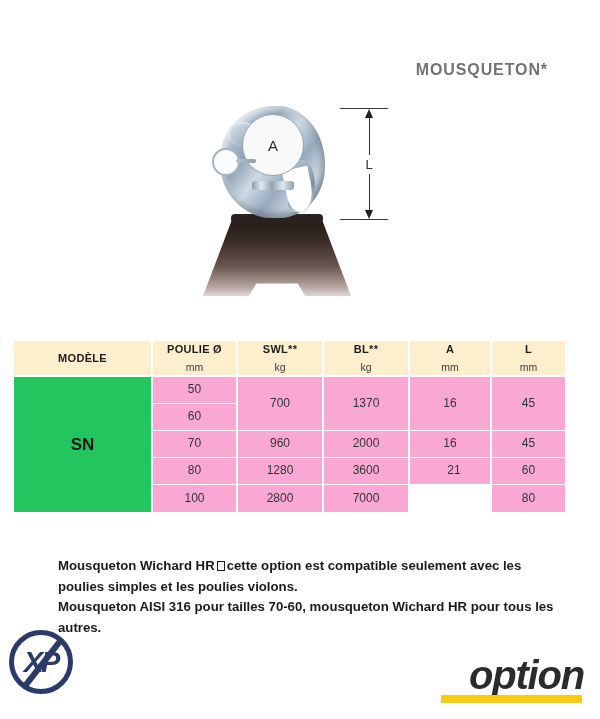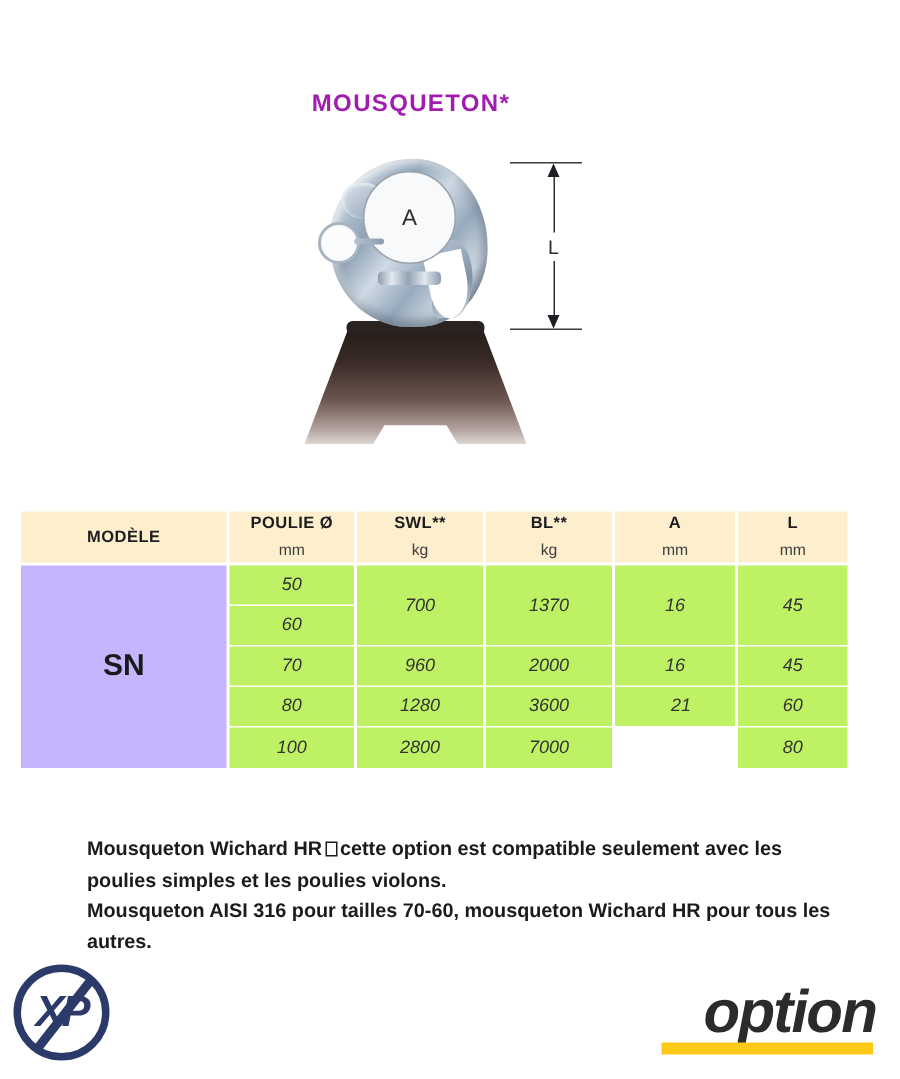--- a/index.html
+++ b/index.html
@@ -16,25 +16,25 @@
     height: 719px;
     background: #ffffff;
   }
 
   
   .title {
     position: absolute;
     top: 61px;
     left: 0;
     width: 548px;
-    text-align: center;
+    text-align: right;
     font-size: 16px;
     font-weight: bold;
     letter-spacing: 0.9px;
-    color: #a21caf;
+    color: #737373;
   }
 
   
   .figure {
     position: absolute;
     top: 100px;
     left: 190px;
     width: 230px;
     height: 200px;
   }
@@ -230,30 +230,29 @@
     letter-spacing: 0.3px;
   }
   .hdr .h-sub {
     font-size: 10.5px;
     font-weight: normal;
     color: #3d3d3d;
     margin-top: 6px;
   }
   .hdr-inner { display: flex; flex-direction: column; align-items: center; }
   .model-cell {
-    background: #c4b5fd;
+    background: #22c55e;
     color: #1a1a1a;
-    font-size: 20px;
+    font-size: 17px;
     font-weight: bold;
   }
   .data {
-    background: #bef264;
+    background: #f9a8d4;
     color: #333333;
     font-size: 12px;
-    font-style: italic;
   }
 
   
   .notes {
     position: absolute;
     left: 58px;
     top: 556px;
     width: 500px;
     font-size: 13.2px;
     font-weight: bold;
@@ -268,21 +267,21 @@
     border: 1px solid #1b1b1b;
     position: relative;
     top: 1px;
     margin: 0 2px;
   }
 
   
   .xp-logo {
     position: absolute;
     left: 6px;
-    top: 640px;
+    top: 627px;
     width: 72px;
     height: 72px;
   }
   .xp-circle {
     position: absolute;
     left: 3px; top: 3px;
     width: 64px; height: 64px;
     border: 5px solid #2b3a68;
     border-radius: 50%;
   }

